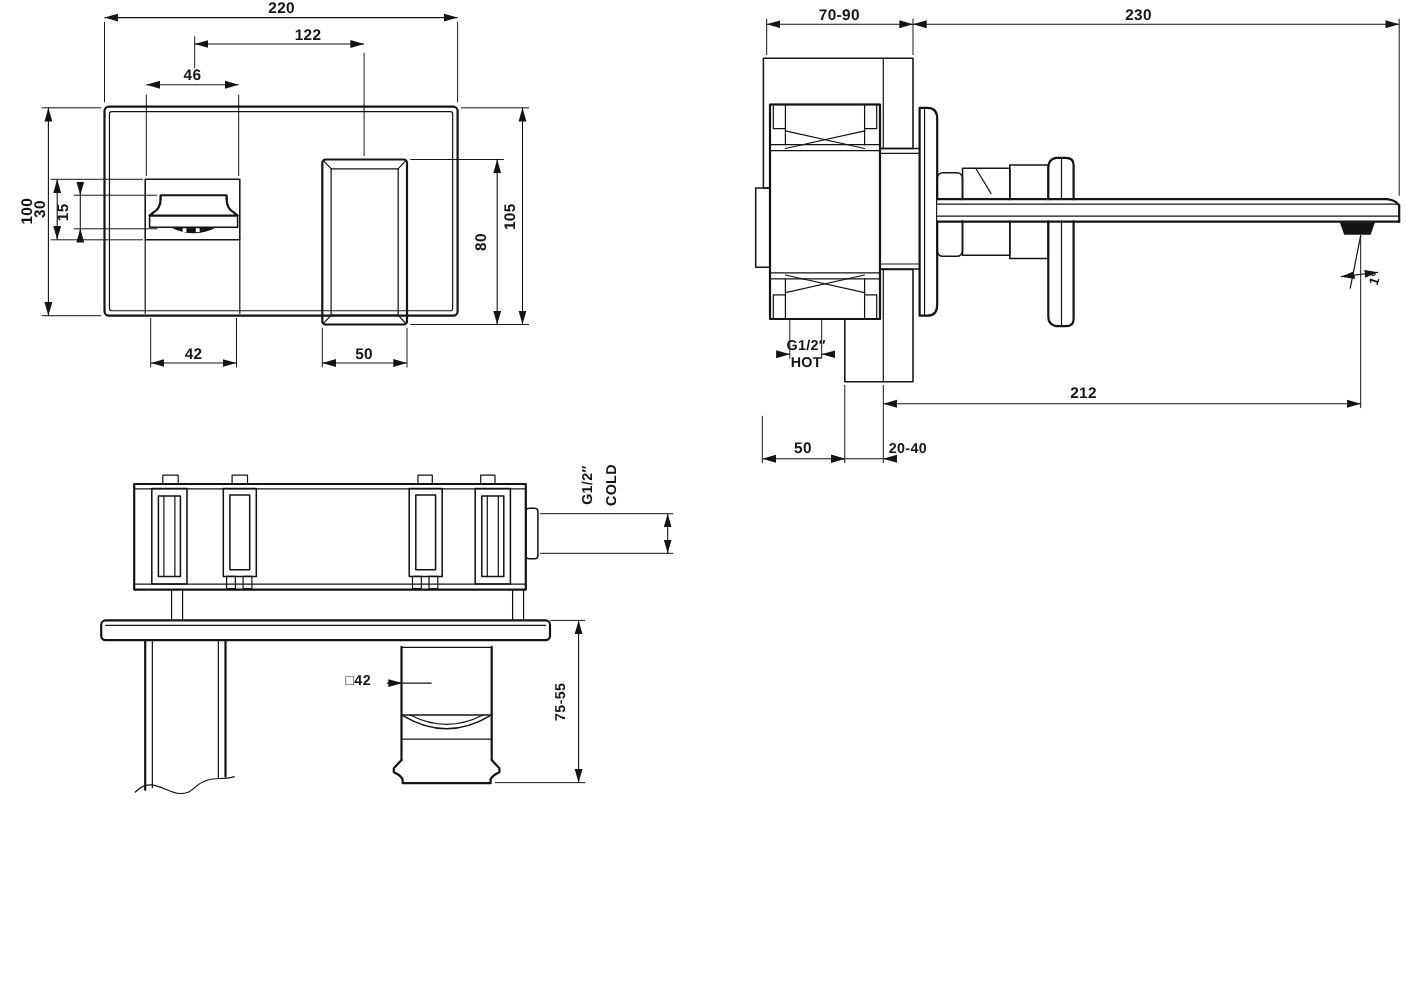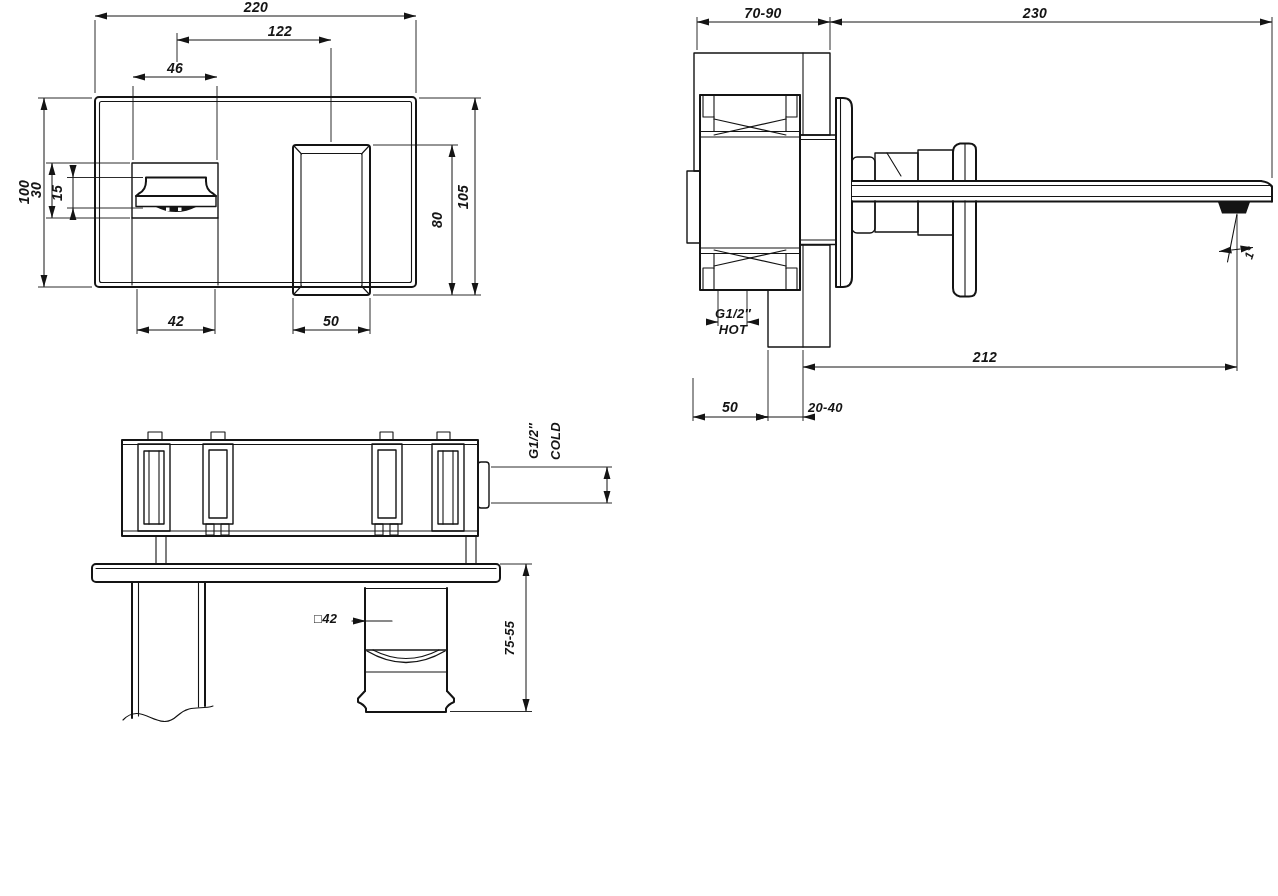--- a/index.html
+++ b/index.html
@@ -1,16 +1,16 @@
 <!DOCTYPE html>
 <html><head>
 <meta charset="utf-8">
 <style>
   html,body{margin:0;padding:0;background:#ffffff;}
-  .canvas{width:1278px;height:722px;position:relative;background:#fff;overflow:hidden;font-style:italic;}
+  .canvas{width:1278px;height:722px;position:relative;background:#fff;overflow:hidden;}
   svg{display:block;}
   .w2{fill:none;stroke:#141414;stroke-width:2;stroke-linejoin:round;stroke-linecap:round}
   .w15{fill:none;stroke:#141414;stroke-width:1.4;stroke-linejoin:round;stroke-linecap:round}
   .w1{fill:none;stroke:#141414;stroke-width:1.1;stroke-linejoin:round;stroke-linecap:round}
   .dim{fill:none;stroke:#141414;stroke-width:1}
   .ext{fill:none;stroke:#141414;stroke-width:0.9}
   text{font-family:"Liberation Sans",sans-serif;font-weight:700;font-size:14px;fill:#141414;letter-spacing:0.3px}
   .t13{font-size:13px}
   .t12{font-size:12px}
 </style>

